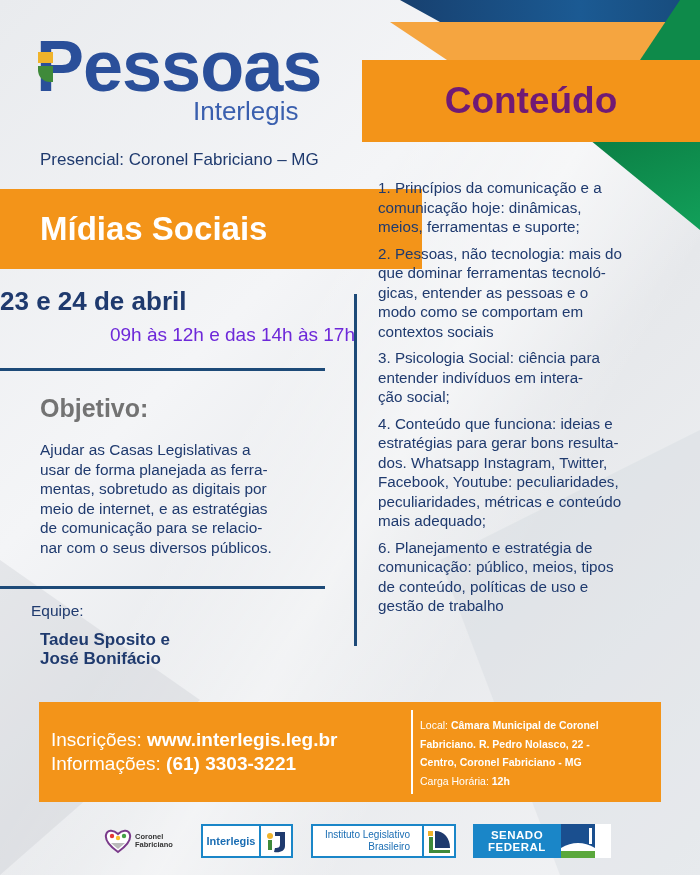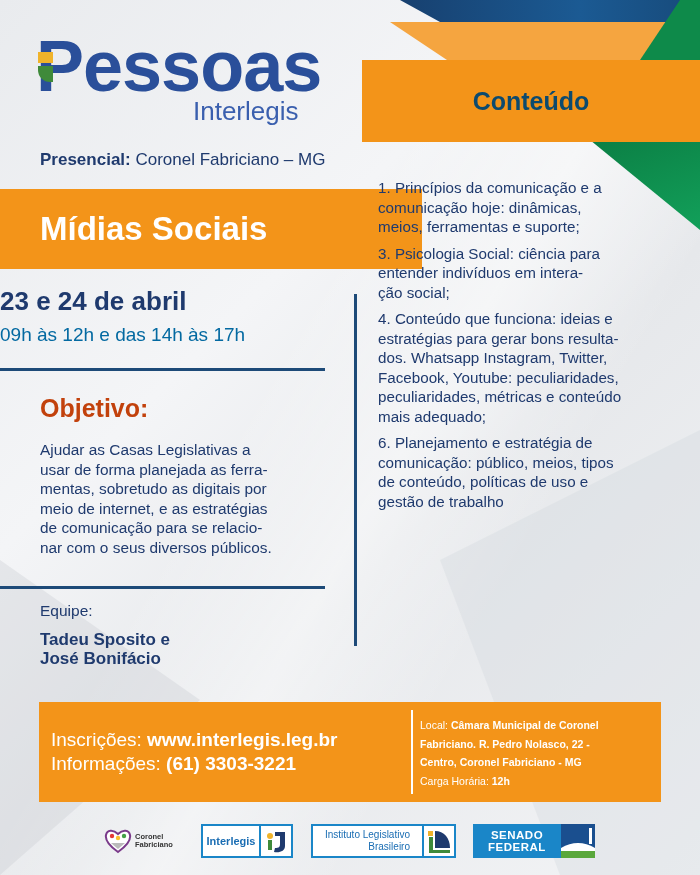--- a/index.html
+++ b/index.html
@@ -38,44 +38,44 @@
   .logo-word { font-family: "Liberation Sans", sans-serif; font-weight: bold;
     font-size: 72px; color: #2a4f9a; letter-spacing: -1px; line-height: 72px; position: relative; }
   .logo-o-mark { position: absolute; left: 0; top: 14px; width: 20px; height: 46px; }
   .logo-o-mark .y { position: absolute; left: 2px; top: 8px; width: 15px; height: 11px; background: #f0b32a; }
   .logo-o-mark .g { position: absolute; left: 2px; top: 22px; width: 15px; height: 16px; background: #3f8a3a; border-bottom-left-radius: 12px; }
   .logo-sub { position: absolute; left: 157px; top: 66px; font-family: "Liberation Sans", sans-serif;
     font-size: 26px; color: #3a5fae; }
 
   .conteudo-banner { position: absolute; left: 362px; top: 60px; width: 338px; height: 82px;
     background: #f39419; display: flex; align-items: center; justify-content: center; }
-  .conteudo-banner span { color: #0c4a6e; font-family: "Liberation Sans", sans-serif; font-weight: bold; font-size: 25px; }
+  .conteudo-banner span { color: #701a75; font-family: "Liberation Sans", sans-serif; font-weight: bold; font-size: 37px; }
 
   .presencial { position: absolute; left: 40px; top: 150px; font-size: 17px; color: #1f3a6e; font-family: "Liberation Sans", sans-serif; }
-  .presencial b { font-weight: bold; }
+  .presencial b { font-weight: normal; }
 
   .midias-banner { position: absolute; left: 0; top: 189px; width: 422px; height: 80px; background: #f39419;
     display: flex; align-items: center; padding-left: 40px; }
   .midias-banner span { color: #fff; font-family: "Liberation Sans", sans-serif; font-weight: bold; font-size: 33px; }
 
   .date { position: absolute; left: 0; width: 355px; top: 286px; text-align: left;
     font-family: "Liberation Sans", sans-serif; font-weight: bold; font-size: 26px; color: #1f3a6e; }
-  .hours { position: absolute; left: 0; width: 355px; top: 324px; text-align: left;
-    font-family: "Liberation Sans", sans-serif; font-size: 19px; color: #0369a1; }
+  .hours { position: absolute; left: 0; width: 355px; top: 324px; text-align: right;
+    font-family: "Liberation Sans", sans-serif; font-size: 19px; color: #6d28d9; }
 
   .hline { position: absolute; height: 3px; background: #1d4a78; }
   .vline { position: absolute; width: 3px; background: #1d4a78; }
 
   .objetivo-title { position: absolute; left: 40px; top: 394px; font-family: "Liberation Sans", sans-serif;
-    font-weight: bold; font-size: 25px; color: #c2410c; }
+    font-weight: bold; font-size: 25px; color: #737373; }
   .objetivo-text { position: absolute; left: 40px; top: 440px; width: 280px; font-family: "Liberation Sans", sans-serif;
     font-size: 15.4px; line-height: 19.5px; color: #1f3a6e; }
   .objetivo-text span { display: block; white-space: nowrap; }
 
-  .equipe-label { position: absolute; left: 40px; top: 602px; font-family: "Liberation Sans", sans-serif; font-size: 15.5px; color: #1f3a6e; }
+  .equipe-label { position: absolute; left: 31px; top: 602px; font-family: "Liberation Sans", sans-serif; font-size: 15.5px; color: #1f3a6e; }
   .equipe-names { position: absolute; left: 40px; top: 630px; font-family: "Liberation Sans", sans-serif; font-weight: bold;
     font-size: 17px; line-height: 19px; color: #1f3a6e; }
   .equipe-names span { display: block; }
 
   .content-list { position: absolute; left: 378px; top: 178px; width: 300px; font-family: "Liberation Sans", sans-serif;
     font-size: 15.2px; line-height: 19.5px; color: #1f3a6e; }
   .content-item { margin-bottom: 7px; }
   .content-item span { display: block; white-space: nowrap; }
 
   .footer-bar { position: absolute; left: 39px; top: 702px; width: 622px; height: 100px; background: #f39419; }
@@ -88,21 +88,21 @@
   .partner { position: absolute; top: 824px; height: 34px; display: flex; align-items: stretch; background: #fff; }
   .p-coronel { left: 104px; width: 78px; background: transparent; align-items: center; gap: 3px; }
   .p-coronel .heart { width: 28px; height: 26px; position: relative; }
   .p-coronel .cn { font-family: "Liberation Sans", sans-serif; font-size: 7.5px; line-height: 8px; color: #333; font-weight: bold; }
   .p-interlegis { left: 201px; width: 92px; border: 2px solid #1a86c8; }
   .p-interlegis .txt { flex: 1; display: flex; align-items: center; justify-content: center; font-family: "Liberation Sans", sans-serif; font-size: 11px; color: #1a6db3; font-weight: bold; border-right: 2px solid #1a86c8; }
   .p-interlegis .ic { width: 30px; position: relative; }
   .p-ilb { left: 311px; width: 145px; border: 2px solid #1a86c8; }
   .p-ilb .txt { flex: 1; display: flex; flex-direction: column; align-items: flex-end; justify-content: center; padding-right: 12px; font-family: "Liberation Sans", sans-serif; font-size: 10px; line-height: 12px; color: #1a6db3; border-right: 2px solid #1a86c8; }
   .p-ilb .ic { width: 30px; position: relative; }
-  .p-senado { left: 473px; width: 122px; }
+  .p-senado { left: 473px; width: 138px; }
   .p-senado .txt { width: 88px; background: #1a86c8; color: #fff; display: flex; flex-direction: column; align-items: center; justify-content: center;
     font-family: "Liberation Sans", sans-serif; font-size: 11.5px; line-height: 12px; font-weight: bold; letter-spacing: 0.5px; }
   .p-senado .ic { width: 34px; position: relative; background: #1a4f8f; }
 </style>
 </head>
 <body>
 
 <div class="bg-shape bg-facet1"></div>
 <div class="bg-shape bg-facet2"></div>
 <div class="bg-shape bg-facet3"></div>
@@ -155,20 +155,27 @@
   <span>José Bonifácio</span>
 </div>
 
 <div class="content-list">
   <div class="content-item">
     <span>1. Princípios da comunicação e a</span>
     <span>comunicação hoje: dinâmicas,</span>
     <span>meios, ferramentas e suporte;</span>
   </div>
   <div class="content-item">
+    <span>2. Pessoas, não tecnologia: mais do</span>
+    <span>que dominar ferramentas tecnoló-</span>
+    <span>gicas, entender as pessoas e o</span>
+    <span>modo como se comportam em</span>
+    <span>contextos sociais</span>
+  </div>
+  <div class="content-item">
     <span>3. Psicologia Social: ciência para</span>
     <span>entender indivíduos em intera-</span>
     <span>ção social;</span>
   </div>
   <div class="content-item">
     <span>4. Conteúdo que funciona: ideias e</span>
     <span>estratégias para gerar bons resulta-</span>
     <span>dos. Whatsapp Instagram, Twitter,</span>
     <span>Facebook, Youtube: peculiaridades,</span>
     <span>peculiaridades, métricas e conteúdo</span>

